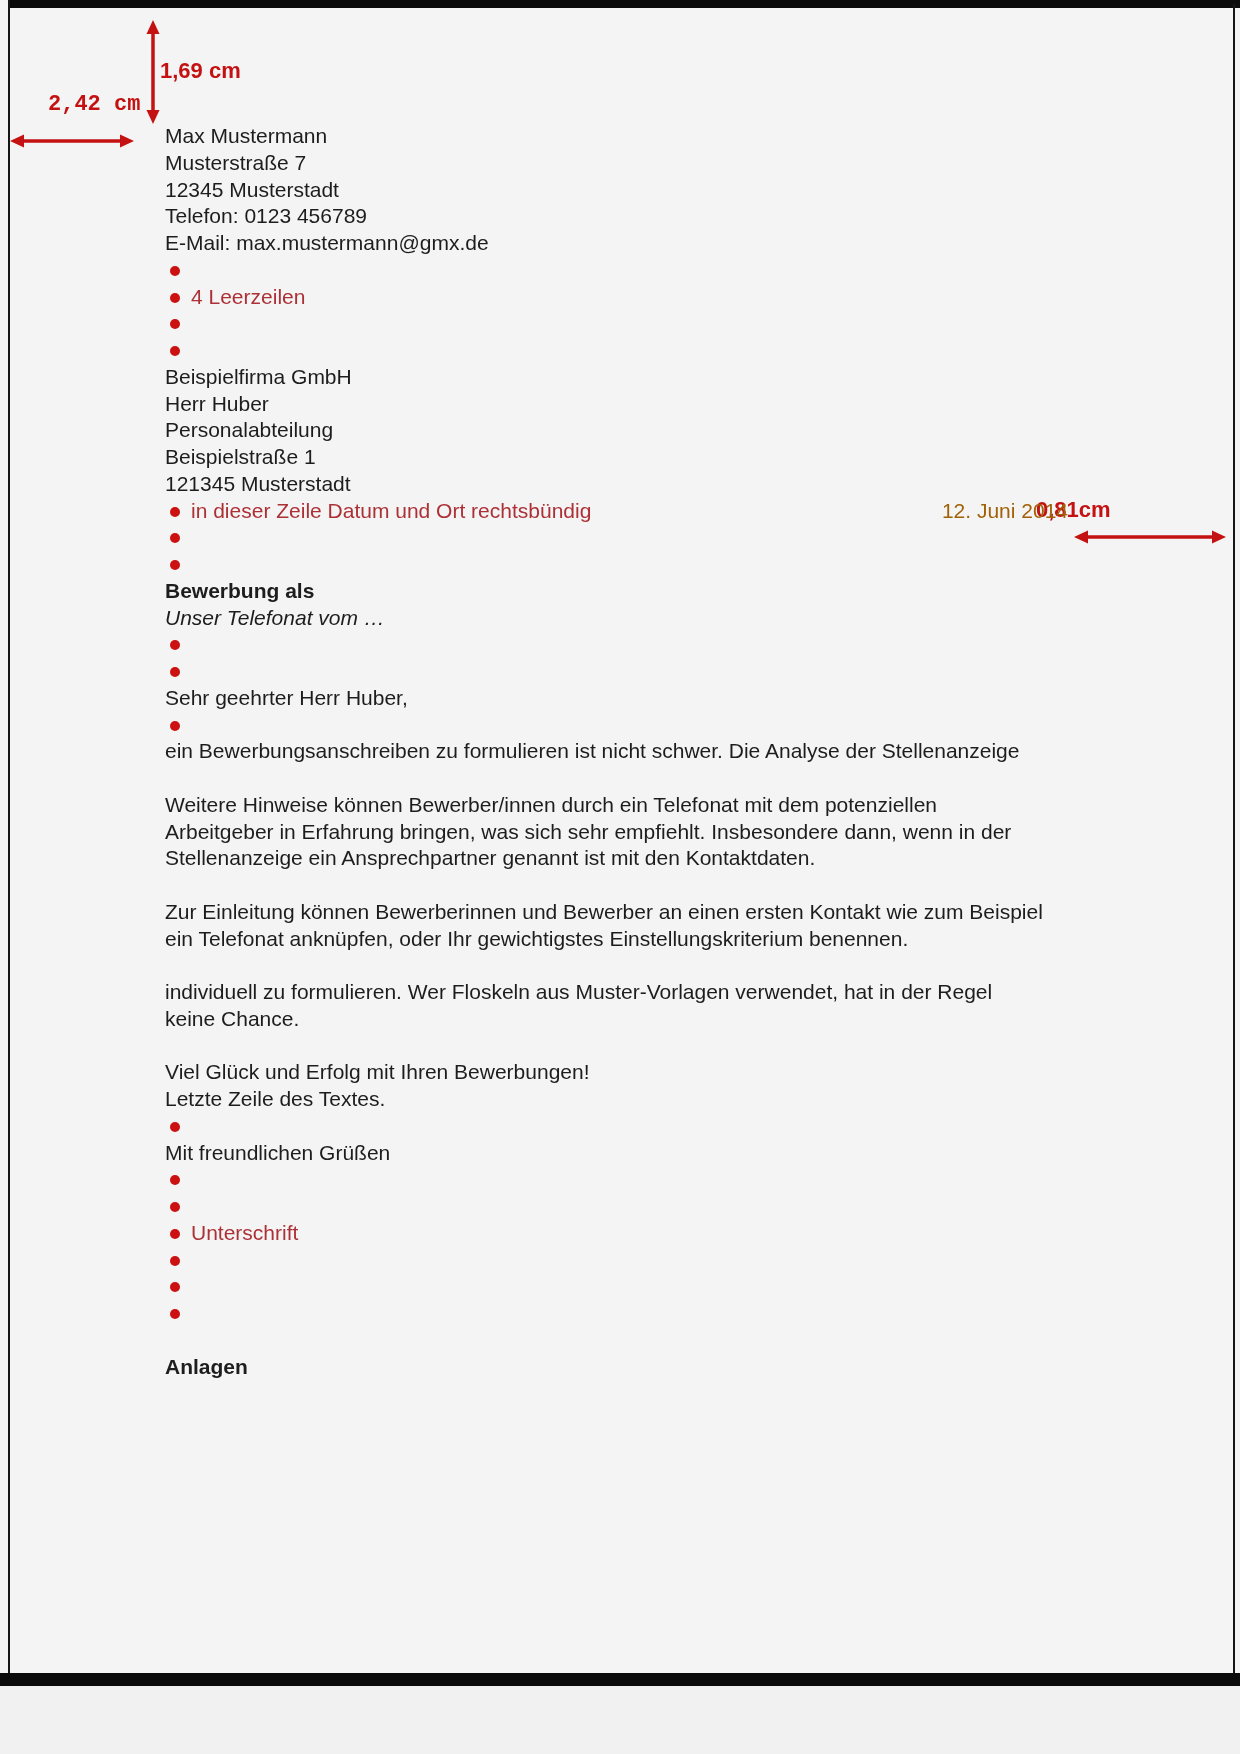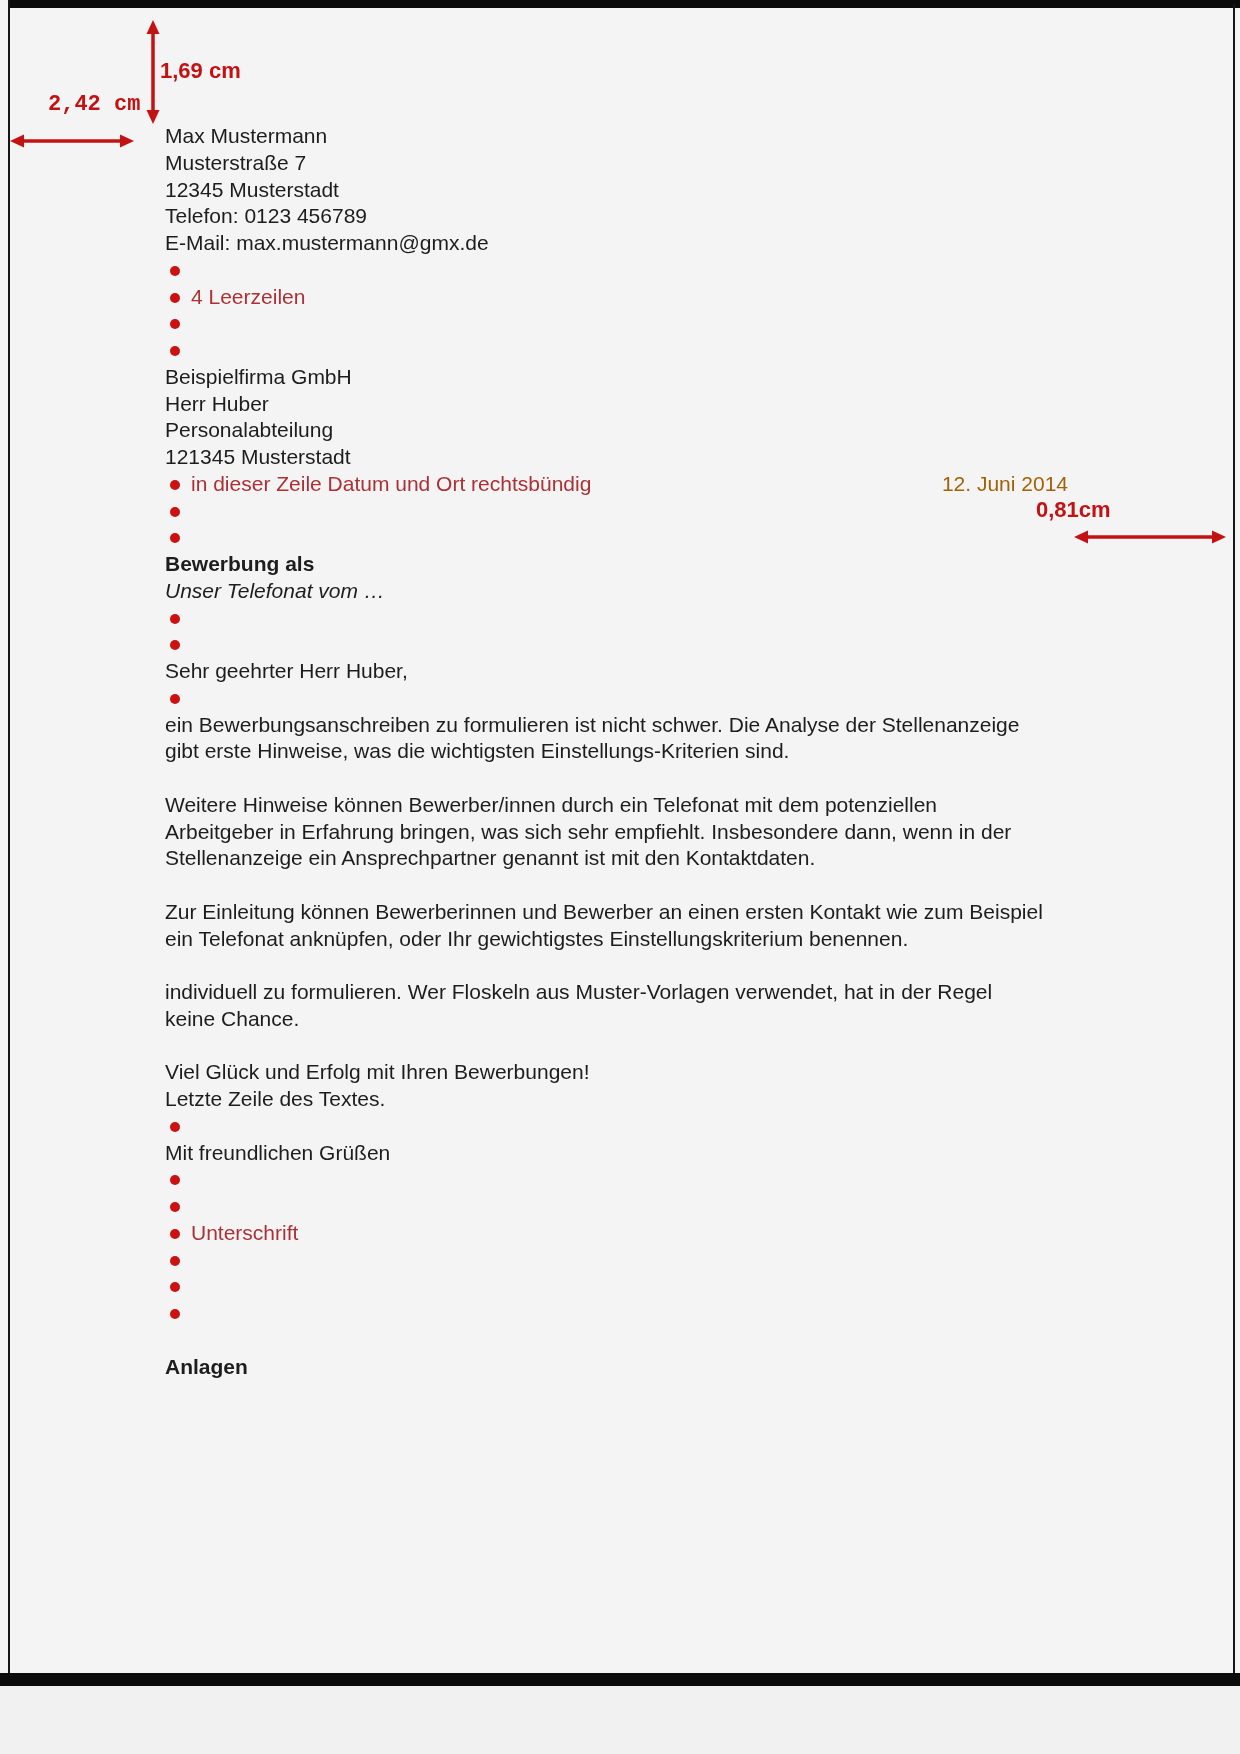--- a/index.html
+++ b/index.html
@@ -75,32 +75,32 @@
       <div class="line text"><span class="plain-text">12345 Musterstadt</span></div>
       <div class="line text"><span class="plain-text">Telefon: 0123 456789</span></div>
       <div class="line text"><span class="plain-text">E-Mail: max.mustermann@gmx.de</span></div>
       <div class="line bullet"><span class="dot"></span></div>
       <div class="line bullet-note"><span class="dot"></span><span class="note-text">4 Leerzeilen</span></div>
       <div class="line bullet"><span class="dot"></span></div>
       <div class="line bullet"><span class="dot"></span></div>
       <div class="line text"><span class="plain-text">Beispielfirma GmbH</span></div>
       <div class="line text"><span class="plain-text">Herr Huber</span></div>
       <div class="line text"><span class="plain-text">Personalabteilung</span></div>
+      <div class="line text"><span class="plain-text">Beispielstraße 1</span></div>
       <div class="line text"><span class="plain-text">121345 Musterstadt</span></div>
       <div class="line date-note"><span class="dot"></span><span class="note-text">in dieser Zeile Datum und Ort rechtsbündig</span><span class="date">12. Juni 2014</span></div>
       <div class="line bullet"><span class="dot"></span></div>
       <div class="line bullet"><span class="dot"></span></div>
       <div class="line bold"><span class="plain-text">Bewerbung als</span></div>
       <div class="line italic"><span class="plain-text">Unser Telefonat vom …</span></div>
       <div class="line bullet"><span class="dot"></span></div>
       <div class="line bullet"><span class="dot"></span></div>
       <div class="line text"><span class="plain-text">Sehr geehrter Herr Huber,</span></div>
       <div class="line bullet"><span class="dot"></span></div>
       <div class="line text"><span class="plain-text">ein Bewerbungsanschreiben zu formulieren ist nicht schwer. Die Analyse der Stellenanzeige</span></div>
-      <div class="line text"><span class="plain-text">gibt erste Hinweise, was die wichtigsten Einstellungs-Kriterien sind.</span></div>
       <div class="line blank"></div>
       <div class="line text"><span class="plain-text">Weitere Hinweise können Bewerber/innen durch ein Telefonat mit dem potenziellen</span></div>
       <div class="line text"><span class="plain-text">Arbeitgeber in Erfahrung bringen, was sich sehr empfiehlt. Insbesondere dann, wenn in der</span></div>
       <div class="line text"><span class="plain-text">Stellenanzeige ein Ansprechpartner genannt ist mit den Kontaktdaten.</span></div>
       <div class="line blank"></div>
       <div class="line text"><span class="plain-text">Zur Einleitung können Bewerberinnen und Bewerber an einen ersten Kontakt wie zum Beispiel</span></div>
       <div class="line text"><span class="plain-text">ein Telefonat anknüpfen, oder Ihr gewichtigstes Einstellungskriterium benennen.</span></div>
       <div class="line blank"></div>
       <div class="line text"><span class="plain-text">individuell zu formulieren. Wer Floskeln aus Muster-Vorlagen verwendet, hat in der Regel</span></div>
       <div class="line text"><span class="plain-text">keine Chance.</span></div>

